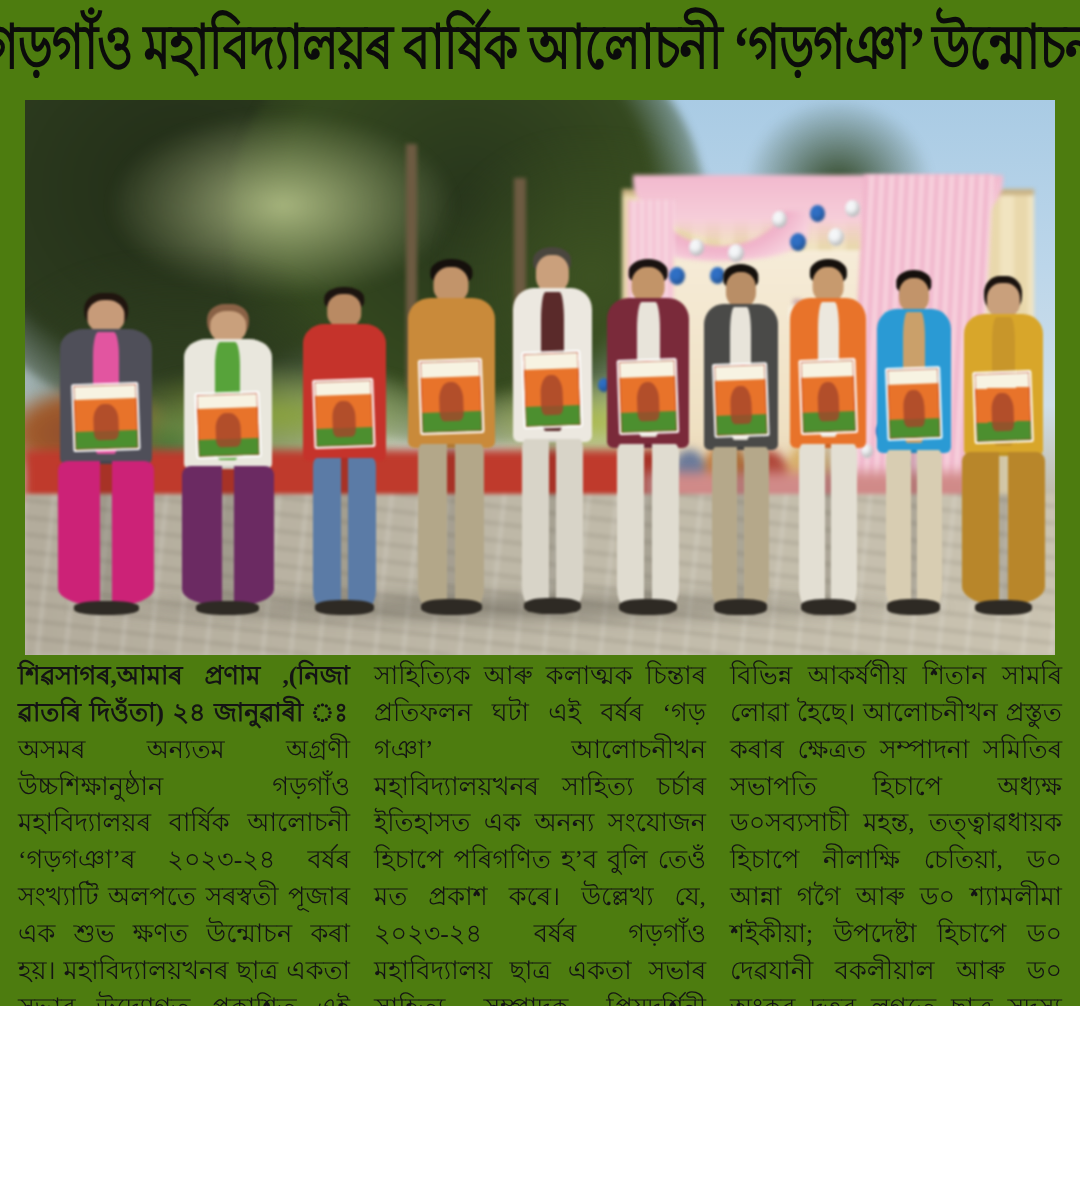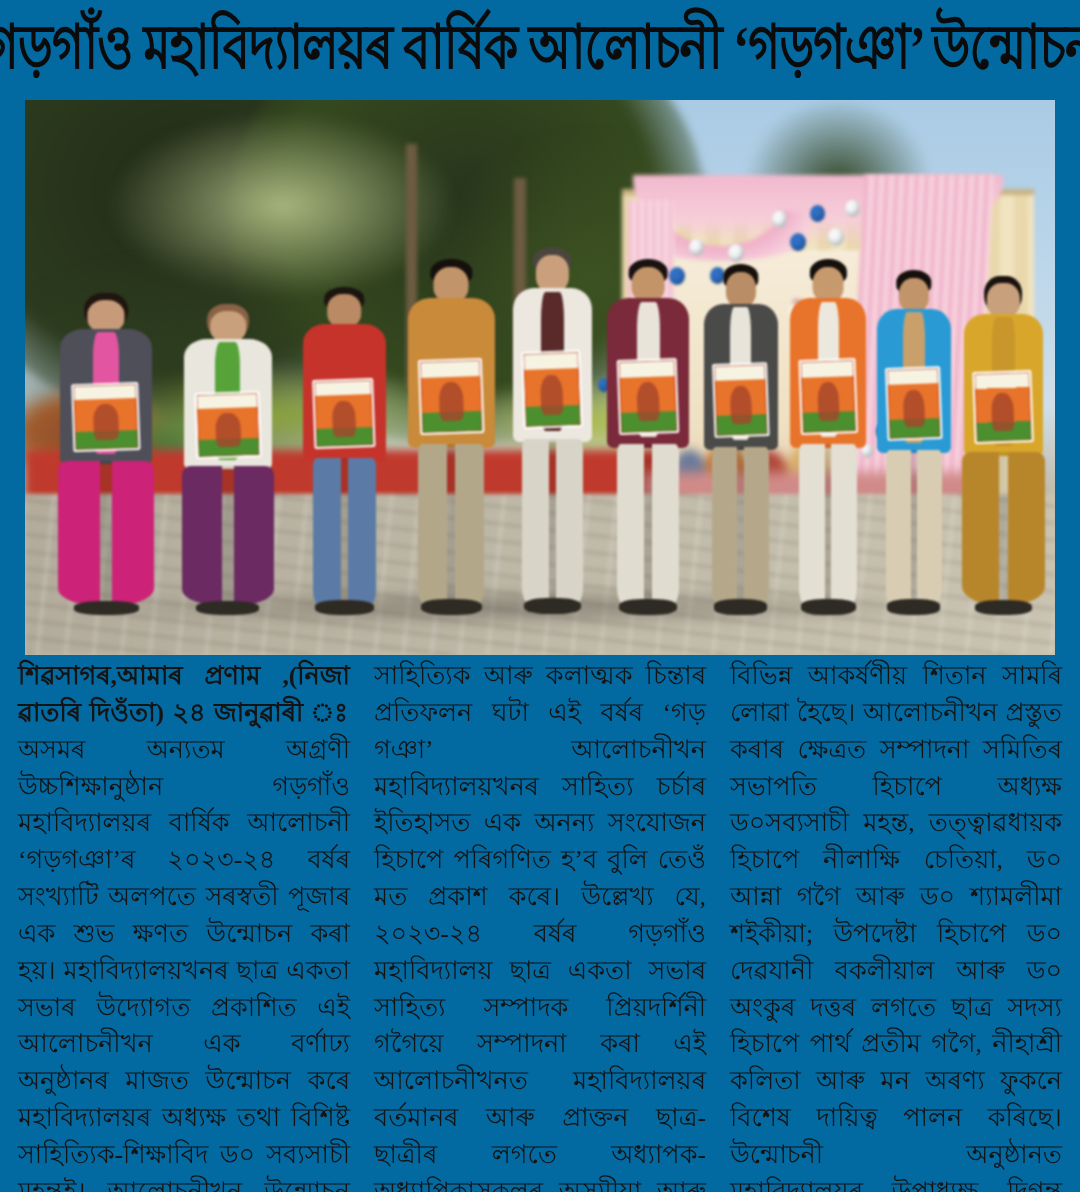--- a/index.html
+++ b/index.html
@@ -1,17 +1,17 @@
 <!DOCTYPE html>
 <html style="--headlineColor: #0b0b0b; --bodyColor: #141414; --skyBlue: #a9cbe4; --foliageDark: #2c3b1e; --foliageLight: #a9b84a; --pavilionPink: #f2b9ce; --pavilionWall: #e9d8ac; --carpetRed: #bf3a2c; --groundGrey: #b9b2a2; --balloonBlue: #2f6fc4; --balloonWhite: #f4f6f8; --magazineOrange: #e8732a; --magazineGreen: #4c8f2f;"><head>
 <meta charset="utf-8">
 <title>Newspaper clipping</title>
 <style>
   html,body{margin:0;padding:0;background:#ffffff;}
-  .page{position:relative;width:1080px;height:1192px;background:#0369a1;overflow:hidden;
+  .page{position:relative;width:1080px;height:1006px;background:#4d7c0f;overflow:hidden;
         font-family:"Liberation Serif","DejaVu Serif",serif;color:#111;}
   
   .headline{position:absolute;left:8px;top:4px;width:1064px;height:88px;
         display:flex;align-items:center;justify-content:center;}
   .headline h1{margin:0;font-size:49px;line-height:1.05;font-weight:bold;
         color:var(--headlineColor,#0b0b0b);white-space:nowrap;letter-spacing:-1px;
         transform:scaleY(1.25);transform-origin:center;}
   
   .photo{position:absolute;left:25px;top:100px;width:1030px;height:555px;
         background:linear-gradient(180deg,#a9cbe4 0%,#bcd6ea 30%,#cfdfe9 55%,#c2bdae 70%);

